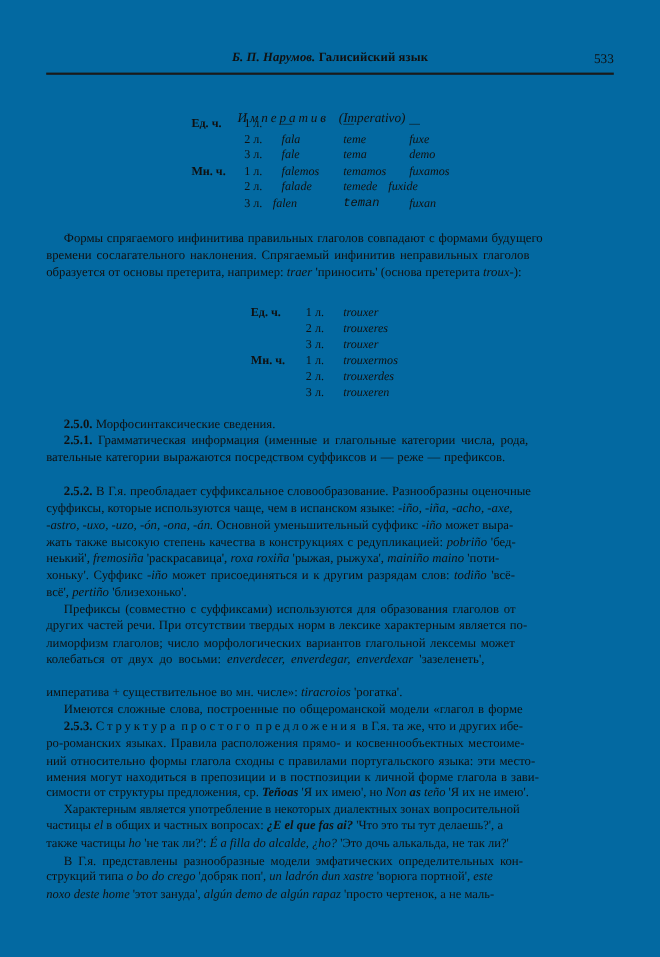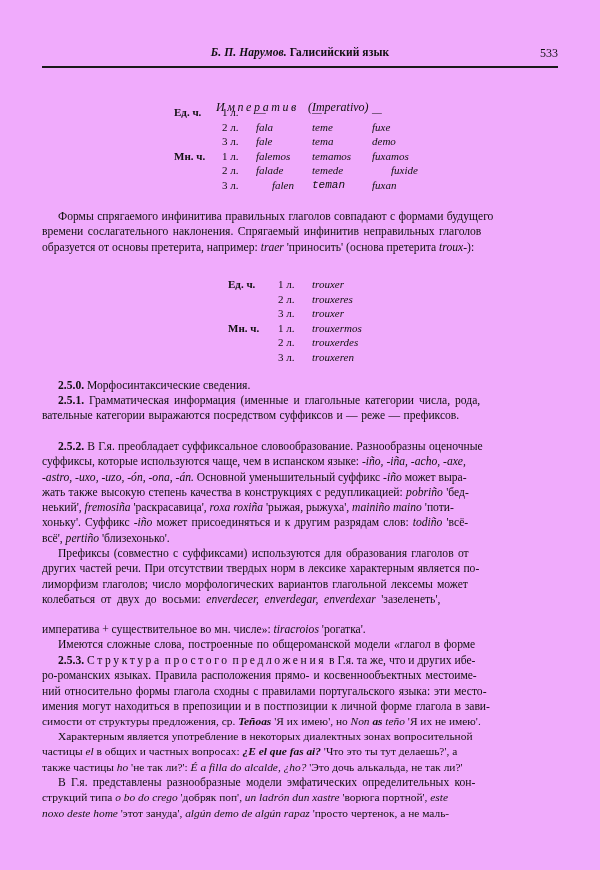--- a/index.html
+++ b/index.html
@@ -13,21 +13,21 @@
     font-family: "Liberation Serif", serif;
     color: #101010;
     position: relative;
     overflow: hidden;
   }
   .page {
     position: absolute;
     left: 0; top: 0;
     width: 600px;
     height: 870px;
-    background: #f0abfc;
+    background: #0369a1;
   }
   
   .runhead {
     position: absolute;
     left: 42px;
     top: 46px;
     width: 516px;
     height: 20px;
   }
   .runhead-title {
@@ -169,26 +169,26 @@
       <span class="pers" style="left:222px;">1 л.</span>
       <span class="form" style="left:256px;">falemos</span>
       <span class="form" style="left:312px;">temamos</span>
       <span class="form" style="left:372px;">fuxamos</span>
     </div>
     <div class="row">
       <span class="num" style="left:174px;"></span>
       <span class="pers" style="left:222px;">2 л.</span>
       <span class="form" style="left:256px;">falade</span>
       <span class="form" style="left:312px;">temede</span>
-      <span class="form" style="left:391px;">fuxide</span>
+      <span class="form" style="left:353px;">fuxide</span>
     </div>
     <div class="row">
       <span class="num" style="left:174px;"></span>
       <span class="pers" style="left:222px;">3 л.</span>
-      <span class="form" style="left:272px;font-family:Liberation Serif, serif;">falen</span>
+      <span class="form" style="left:248px;font-family:Liberation Serif, serif;">falen</span>
       <span class="form" style="left:312px;font-family:Liberation Mono, monospace;">teman</span>
       <span class="form" style="left:372px;">fuxan</span>
     </div>
   </div>
 
   <div class="para" style="top:209px;">
     <span class="line" style="text-indent:16px; word-spacing:0.55px;">Формы спрягаемого инфинитива правильных глаголов совпадают с формами будущего</span>
     <span class="line" style="word-spacing:1.6px;">времени сослагательного наклонения. Спрягаемый инфинитив неправильных глаголов</span>
     <span class="line">образуется от основы претерита, например: <span class="it">traer</span> 'приносить' (основа претерита <span class="it">troux</span>-):</span>
   </div>

